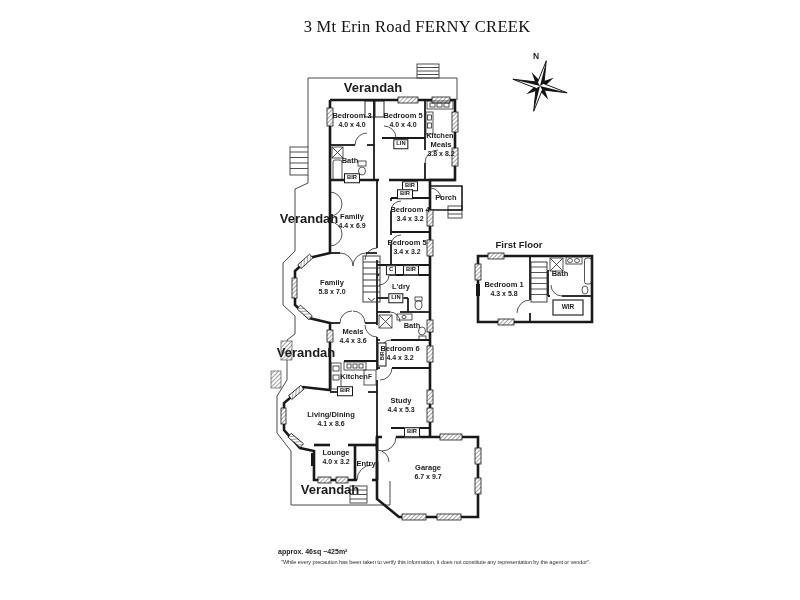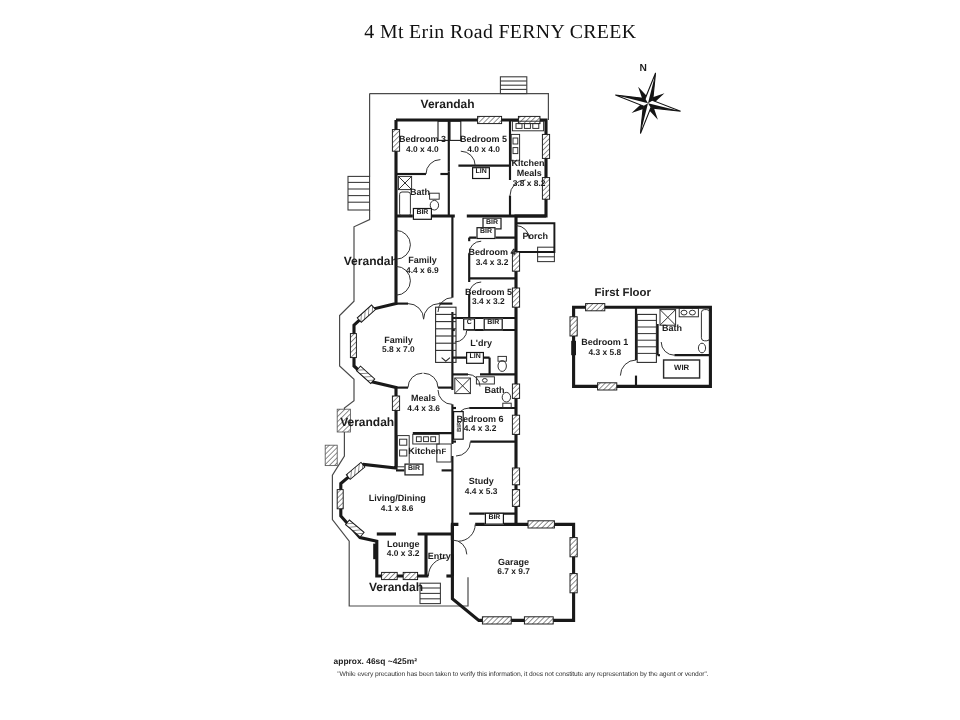--- a/index.html
+++ b/index.html
@@ -3,21 +3,21 @@
 <meta charset="utf-8">
 <style>
   html,body{margin:0;padding:0;background:#ffffff;}
   .sheet{position:relative;width:800px;height:600px;background:#fff;overflow:hidden;
          font-family:"Liberation Sans",sans-serif;color:#1c1c1c;}
   .plan-svg{position:absolute;left:0;top:0;}
   .lbl{position:absolute;transform:translate(-50%,-50%);text-align:center;
        color:#1c1c1c;line-height:1.18;white-space:nowrap;}
   .room-name{font-size:7.5px;font-weight:700;white-space:pre-line;}
   .room-size{font-size:7px;font-weight:600;}
-  .vlabel{font-size:10px;font-weight:600;}
+  .vlabel{font-size:13px;font-weight:600;}
   .tag{position:absolute;transform:translate(-50%,-50%);font-size:5.8px;font-weight:700;
        border:1.1px solid #161616;background:#fff;padding:0 2px;line-height:7.5px;
        color:#161616;white-space:nowrap;}
   .title{position:absolute;left:417px;top:27px;transform:translate(-50%,-50%);
          font-family:"Liberation Serif",serif;font-size:16.5px;color:#111;
          letter-spacing:.3px;white-space:nowrap;}
   .ff-head{position:absolute;left:499px;top:244px;transform:translate(-50%,-50%);
            font-size:9.5px;font-weight:700;color:#222;white-space:nowrap;padding-left:40px;}
   .north{position:absolute;left:536px;top:56px;transform:translate(-50%,-50%);
          font-size:8.5px;font-weight:600;}
@@ -280,21 +280,21 @@
   <g transform="rotate(14 540 86)">
     <polygon points="528.7,74.7 540,82 551.3,74.7 544,86 551.3,97.3 540,90 528.7,97.3 536,86" fill="#141414"></polygon>
     <polygon points="540,60 543.2,82.8 568,86 543.2,89.2 540,112 536.8,89.2 512,86 536.8,82.8" fill="#ffffff" stroke="#141414" stroke-width="0.9"></polygon>
     <polygon points="540,60 543.2,82.8 540,86" fill="#141414"></polygon>
     <polygon points="568,86 543.2,89.2 540,86" fill="#141414"></polygon>
     <polygon points="540,112 536.8,89.2 540,86" fill="#141414"></polygon>
     <polygon points="512,86 536.8,82.8 540,86" fill="#141414"></polygon>
   </g>
 </svg>
 
-<div class="title">4 Mt Erin Road FERNY CREEK</div>
+<div class="title">3 Mt Erin Road FERNY CREEK</div>
 <div class="north">N</div>
 
 <div class="lbl vlabel" style="left:373px;top:88px">Verandah</div>
 <div class="lbl vlabel" style="left:309px;top:219px">Verandah</div>
 <div class="lbl vlabel" style="left:306px;top:353px">Verandah</div>
 <div class="lbl vlabel" style="left:330px;top:490px">Verandah</div>
 
 <div class="lbl" style="left:352px;top:121px">
   <div class="room-name">Bedroom 3</div>
   <div class="room-size">4.0 x 4.0</div>

